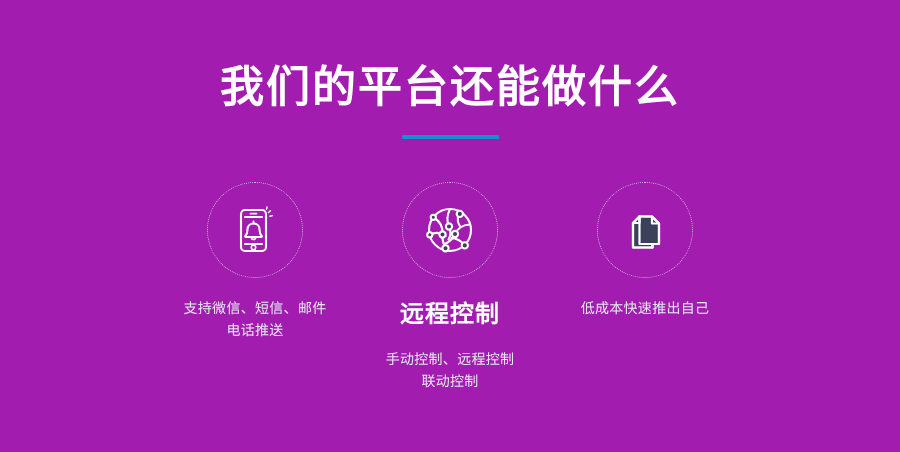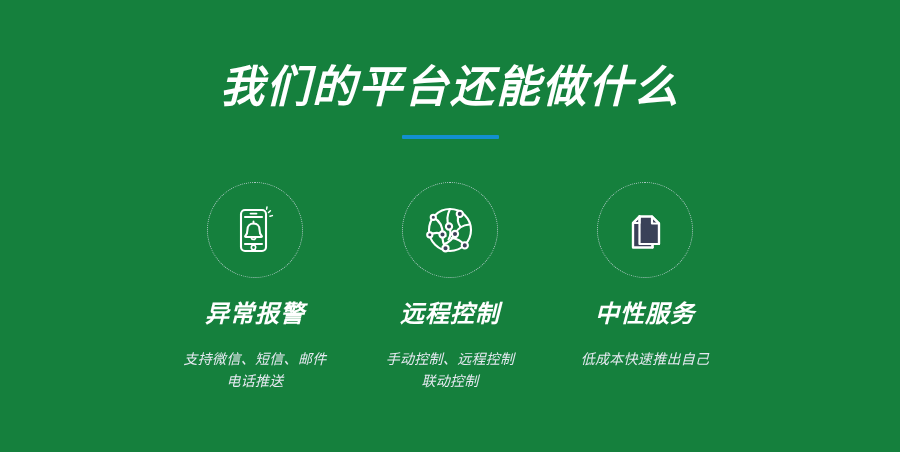--- a/index.html
+++ b/index.html
@@ -12,23 +12,22 @@
     height: 452px;
     overflow: hidden;
     font-family: "Liberation Sans", "DejaVu Sans", sans-serif;
     background: #3a4158;
   }
 
   #banner {
     position: relative;
     width: 900px;
     height: 452px;
-    background: #15803d;
+    background: #a21caf;
     box-sizing: border-box;
-    font-style: italic;
   }
 
   
   .title-block {
     position: absolute;
     top: 58px;
     left: 0;
     width: 900px;
     text-align: center;
   }
@@ -127,21 +126,20 @@
             <circle cx="26.5" cy="45.5" r="2.2" stroke-width="1.6"></circle>
             <path d="M26.5 21.5c-3.6 0-6 2.5-6 5.9 0 4.2-1.3 5.6-2.2 6.5-.4.4-.1 1.1.5 1.1h15.4c.6 0 .9-.7.5-1.1-.9-.9-2.2-2.3-2.2-6.5 0-3.4-2.4-5.9-6-5.9z"></path>
             <path d="M24.4 35.9a2.2 2.2 0 0 0 4.2 0" stroke-width="1.8"></path>
             <line x1="26.5" y1="19.4" x2="26.5" y2="21.4" stroke-width="1.8"></line>
             <line x1="41.5" y1="10.5" x2="43.4" y2="8.8" stroke-width="1.5"></line>
             <line x1="43" y1="14.3" x2="45.4" y2="13.6" stroke-width="1.5"></line>
             <line x1="39.6" y1="7.2" x2="40" y2="4.9" stroke-width="1.5"></line>
           </svg>
         </span>
       </div>
-      <div class="feature-title">异常报警</div>
       <div class="feature-desc">
         <span class="line">支持微信、短信、邮件</span>
         <span class="line">电话推送</span>
       </div>
     </div>
 
     <div class="feature-col">
       <div class="icon-ring">
         <span>
           <svg width="58" height="58" viewBox="0 0 58 58" fill="none" stroke="#ffffff" stroke-width="2.1" stroke-linecap="round" stroke-linejoin="round">
@@ -178,21 +176,20 @@
             <path d="M15 20h6.5v-6.5z" fill="#3a4158"></path>
             <path d="M21.5 13.5L15 20v24.5h19.5V41" fill="#3a4158"></path>
             <path d="M15 20h6.5v-6.5"></path>
             <path d="M21.5 13.5L15 20v24.5h19.5"></path>
             <path d="M34.5 44.5V41"></path>
             <path d="M21.5 13.5h12.5l7 7v20.5H21.5z"></path>
             <path d="M34 13.5V20.5h7"></path>
           </svg>
         </span>
       </div>
-      <div class="feature-title">中性服务</div>
       <div class="feature-desc">
         <span class="line">低成本快速推出自己</span>
       </div>
     </div>
 
 
   </div>
 </div>
 
 </body></html>

